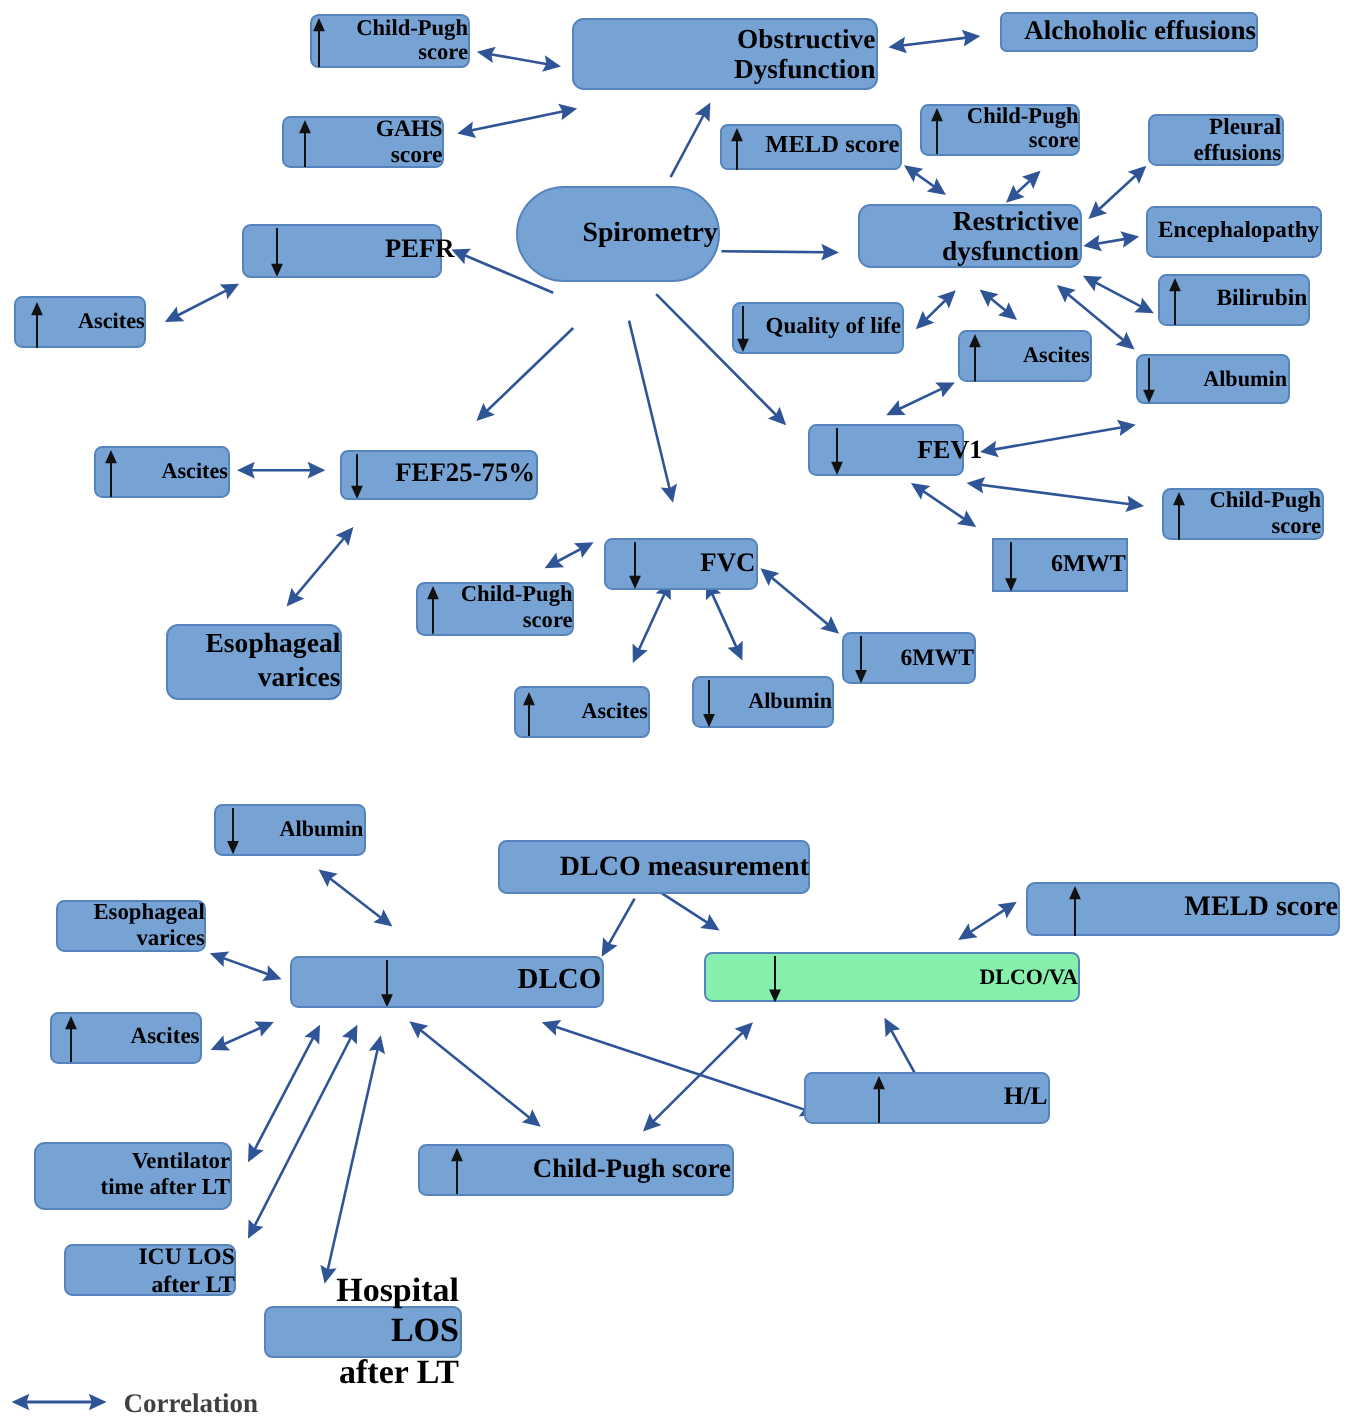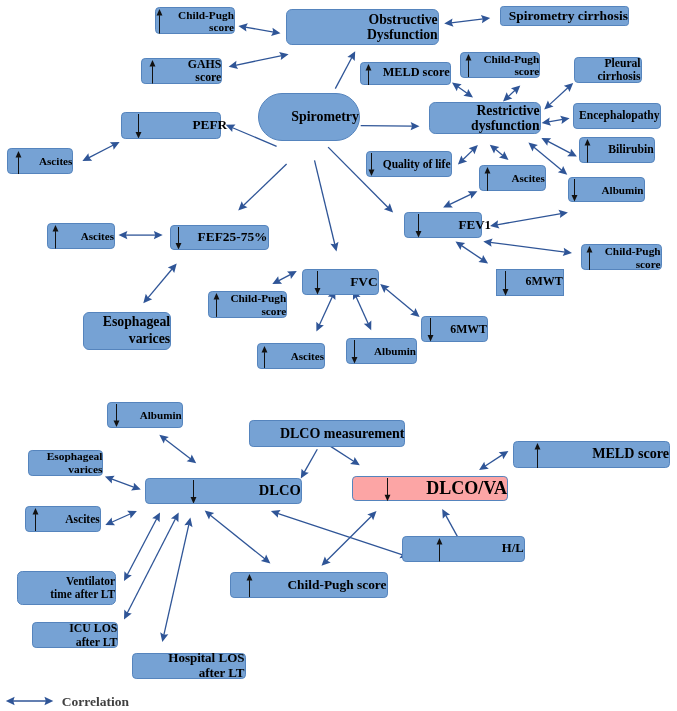--- a/index.html
+++ b/index.html
@@ -224,21 +224,21 @@
         <span class="lbl"><i>Child-Pugh</i><br><i>score</i></span>
         <svg class="ind" viewBox="0 0 7 24.5" style="left: 0.046875px; top: 1.2px; height: 24.5px; width: 7px;">
           <path d="M3.5,24.5 L3.5,6.2" fill="none" stroke="#111" stroke-width="1"></path>
           <path d="M3.5,0 L0.55,6.6 L6.45,6.6 Z" fill="#111" stroke="none"></path>
         </svg>
       </div>
       <div class="node" style="left: 286.2px; top: 8.8px; width: 152.5px; height: 36.5px; font-size: 13.7px; background: rgb(118, 162, 212); border-color: rgb(85, 132, 189); border-radius: 5.84px;">
         <span class="lbl"><i>Obstructive</i><br><i>Dysfunction</i></span>
       </div>
       <div class="node" style="left: 499.5px; top: 5.5px; width: 129.5px; height: 20.5px; font-size: 13.5px; background: rgb(118, 162, 212); border-color: rgb(85, 132, 189); border-radius: 3.28px;">
-        <span class="lbl"><i>Spirometry cirrhosis</i></span>
+        <span class="lbl"><i>Alchoholic effusions</i></span>
       </div>
       <div class="node" style="left: 141.3px; top: 58.3px; width: 81px; height: 26px; font-size: 11.8px; background: rgb(118, 162, 212); border-color: rgb(85, 132, 189); border-radius: 4.16px;">
         <span class="lbl"><i>GAHS</i><br><i>score</i></span>
         <svg class="ind" viewBox="0 0 7 23.5" style="left: 6.78125px; top: 1.2px; height: 23.5px; width: 7px;">
           <path d="M3.5,23.5 L3.5,6.2" fill="none" stroke="#111" stroke-width="1"></path>
           <path d="M3.5,0 L0.55,6.6 L6.45,6.6 Z" fill="#111" stroke="none"></path>
         </svg>
       </div>
       <div class="node" style="left: 359.7px; top: 61.7px; width: 91px; height: 23.5px; font-size: 12.3px; background: rgb(118, 162, 212); border-color: rgb(85, 132, 189); border-radius: 3.76px;">
         <span class="lbl"><i>MELD score</i></span>
@@ -248,21 +248,21 @@
         </svg>
       </div>
       <div class="node" style="left: 460.3px; top: 52.3px; width: 80px; height: 25.5px; font-size: 11.3px; background: rgb(118, 162, 212); border-color: rgb(85, 132, 189); border-radius: 4.08px;">
         <span class="lbl"><i>Child-Pugh</i><br><i>score</i></span>
         <svg class="ind" viewBox="0 0 7 23" style="left: 3.94688px; top: 1.2px; height: 23px; width: 7px;">
           <path d="M3.5,23 L3.5,6.2" fill="none" stroke="#111" stroke-width="1"></path>
           <path d="M3.5,0 L0.55,6.6 L6.45,6.6 Z" fill="#111" stroke="none"></path>
         </svg>
       </div>
       <div class="node" style="left: 574.3px; top: 56.7px; width: 67.3px; height: 26px; font-size: 11.6px; background: rgb(118, 162, 212); border-color: rgb(85, 132, 189); border-radius: 4.16px;">
-        <span class="lbl" style="line-height: 1.12;"><i>Pleural</i><br><i>cirrhosis</i></span>
+        <span class="lbl" style="line-height: 1.12;"><i>Pleural</i><br><i>effusions</i></span>
       </div>
       <div class="node" style="left: 258.3px; top: 92.9px; width: 101.6px; height: 48px; font-size: 13.9px; background: rgb(118, 162, 212); border-color: rgb(85, 132, 189); border-radius: 24px;">
         <span class="lbl"><i>Spirometry</i></span>
       </div>
       <div class="node" style="left: 428.5px; top: 102.2px; width: 112px; height: 32px; font-size: 13.7px; background: rgb(118, 162, 212); border-color: rgb(85, 132, 189); border-radius: 6.24px;">
         <span class="lbl"><i>Restrictive</i><br><i>dysfunction</i></span>
       </div>
       <div class="node" style="left: 572.6px; top: 103px; width: 88px; height: 25.5px; font-size: 11.6px; background: rgb(118, 162, 212); border-color: rgb(85, 132, 189); border-radius: 4.08px;">
         <span class="lbl"><i>Encephalopathy</i></span>
       </div>
@@ -401,21 +401,21 @@
       <div class="node" style="left: 27.8px; top: 450.4px; width: 75.6px; height: 26.1px; font-size: 11.4px; background: rgb(118, 162, 212); border-color: rgb(85, 132, 189); border-radius: 4.18px;">
         <span class="lbl"><i>Esophageal</i><br><i>varices</i></span>
       </div>
       <div class="node" style="left: 145.3px; top: 477.6px; width: 156.4px; height: 26.2px; font-size: 14.5px; background: rgb(118, 162, 212); border-color: rgb(85, 132, 189); border-radius: 4.19px; padding-left: 40px;">
         <span class="lbl"><i>DLCO</i></span>
         <svg class="ind" viewBox="0 0 7 23.7" style="left: 43.4344px; top: 1.2px; height: 23.7px; width: 7px;">
           <path d="M3.5,0 L3.5,17.5" fill="none" stroke="#111" stroke-width="1"></path>
           <path d="M3.5,23.7 L0.55,17.1 L6.45,17.1 Z" fill="#111" stroke="none"></path>
         </svg>
       </div>
-      <div class="node" style="left: 352px; top: 475.7px; width: 156px; height: 25.8px; font-size: 18px; background: #fca5a5; border-color: rgb(85, 132, 189); border-radius: 4.13px;">
+      <div class="node" style="left: 352px; top: 475.7px; width: 188px; height: 25.8px; font-size: 11px; background: #86efac; border-color: rgb(85, 132, 189); border-radius: 4.13px;">
         <span class="lbl"><i>DLCO/VA</i></span>
         <svg class="ind" viewBox="0 0 7 23.3" style="left: 30.5594px; top: 1.2px; height: 23.3px; width: 7px;">
           <path d="M3.5,0 L3.5,17.1" fill="none" stroke="#111" stroke-width="1"></path>
           <path d="M3.5,23.3 L0.55,16.700000000000003 L6.45,16.700000000000003 Z" fill="#111" stroke="none"></path>
         </svg>
       </div>
       <div class="node" style="left: 25.1px; top: 505.6px; width: 75.7px; height: 26px; font-size: 11.5px; background: rgb(118, 162, 212); border-color: rgb(85, 132, 189); border-radius: 4.16px;">
         <span class="lbl"><i>Ascites</i></span>
         <svg class="ind" viewBox="0 0 7 23.5" style="left: 6.19375px; top: 1.2px; height: 23.5px; width: 7px;">
           <path d="M3.5,23.5 L3.5,6.2" fill="none" stroke="#111" stroke-width="1"></path>
@@ -425,31 +425,31 @@
       <div class="node" style="left: 17.2px; top: 570.9px; width: 98.9px; height: 33.8px; font-size: 11.45px; background: rgb(118, 162, 212); border-color: rgb(85, 132, 189); border-radius: 5.41px;">
         <span class="lbl" style="line-height: 1.12;"><i>Ventilator</i><br><i>time after LT</i></span>
       </div>
       <div class="node" style="left: 401.5px; top: 536px; width: 123.2px; height: 25.9px; font-size: 12.7px; background: rgb(118, 162, 212); border-color: rgb(85, 132, 189); border-radius: 4.14px;">
         <span class="lbl"><i>H/L</i></span>
         <svg class="ind" viewBox="0 0 7 23.4" style="left: 33.8563px; top: 1.2px; height: 23.4px; width: 7px;">
           <path d="M3.5,23.4 L3.5,6.2" fill="none" stroke="#111" stroke-width="1"></path>
           <path d="M3.5,0 L0.55,6.6 L6.45,6.6 Z" fill="#111" stroke="none"></path>
         </svg>
       </div>
-      <div class="node" style="left: 230px; top: 571.9px; width: 157.5px; height: 25.8px; font-size: 13.4px; background: rgb(118, 162, 212); border-color: rgb(85, 132, 189); border-radius: 4.13px;">
+      <div class="node" style="left: 209px; top: 571.9px; width: 157.5px; height: 25.8px; font-size: 13.4px; background: rgb(118, 162, 212); border-color: rgb(85, 132, 189); border-radius: 4.13px;">
         <span class="lbl"><i>Child-Pugh score</i></span>
         <svg class="ind" viewBox="0 0 7 23.3" style="left: 14.7031px; top: 1.2px; height: 23.3px; width: 7px;">
           <path d="M3.5,23.3 L3.5,6.2" fill="none" stroke="#111" stroke-width="1"></path>
           <path d="M3.5,0 L0.55,6.6 L6.45,6.6 Z" fill="#111" stroke="none"></path>
         </svg>
       </div>
       <div class="node" style="left: 32.4px; top: 622px; width: 86px; height: 26.1px; font-size: 11.8px; background: rgb(118, 162, 212); border-color: rgb(85, 132, 189); border-radius: 4.18px;">
         <span class="lbl" style="line-height: 1.2;"><i>ICU LOS</i><br><i>after LT</i></span>
       </div>
-      <div class="node" style="left: 131.5px; top: 652.5px; width: 114px; height: 26.8px; font-size: 13px; background: rgb(118, 162, 212); border-color: rgb(85, 132, 189); border-radius: 4.29px;">
+      <div class="node" style="left: 131.5px; top: 652.5px; width: 99px; height: 26.8px; font-size: 17px; background: rgb(118, 162, 212); border-color: rgb(85, 132, 189); border-radius: 4.29px;">
         <span class="lbl" style="line-height: 1.2;"><i>Hospital LOS</i><br><i>after LT</i></span>
       </div>
     </div>
   <svg class="edges" id="legendlayer" viewBox="0 0 677 711">
       <g>
         <line x1="12.6" y1="701" x2="46.5" y2="701" stroke="#2f5597" stroke-width="1.5"></line>
         <path d="M53.3,701 L44.433433700444354,696.8257932423533 L45.852,701 L44.433433700444354,705.1742067576467 Z" fill="#2f5597"></path>
         <path d="M5.8,701 L14.666566299555644,705.1742067576467 L13.248000000000001,701 L14.66656629955564,696.8257932423533 Z" fill="#2f5597"></path>
       </g>
     </svg>

